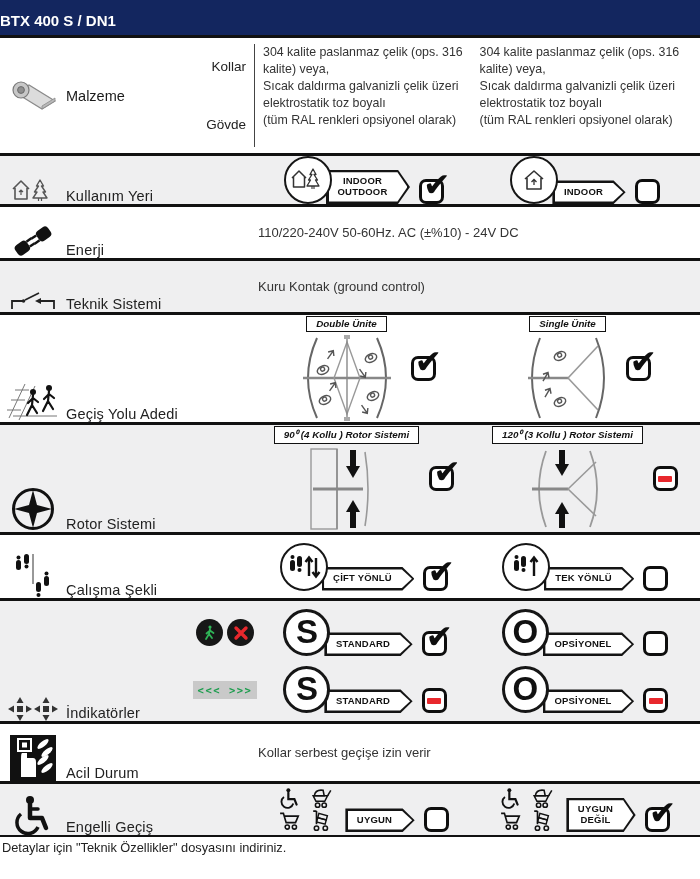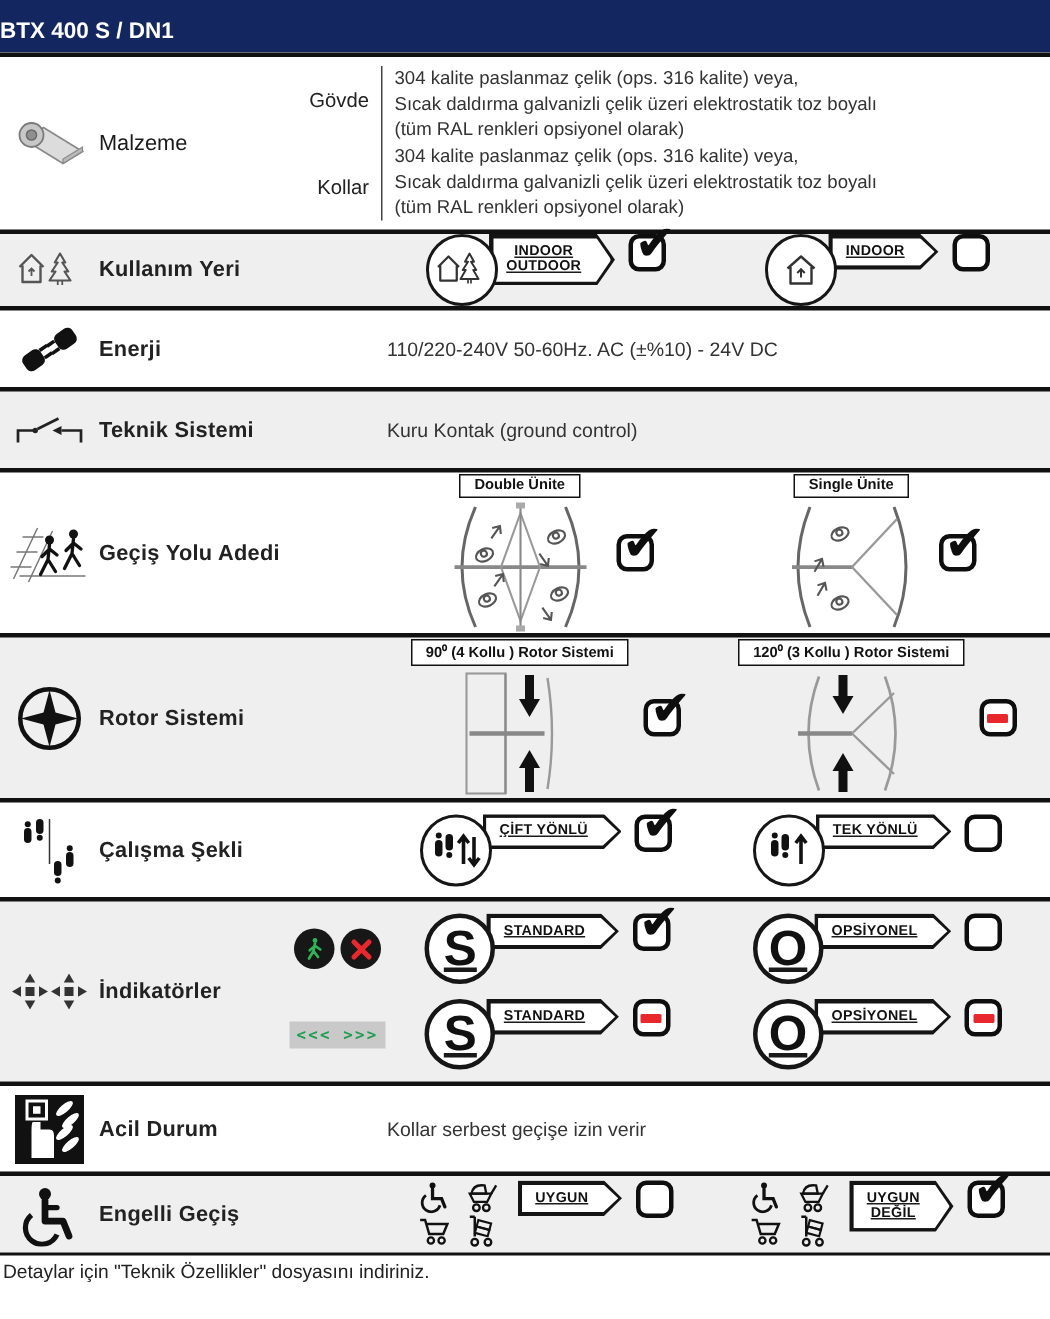--- a/index.html
+++ b/index.html
@@ -10,37 +10,37 @@
   .sheet { width:700px; }
 
   
   .hdr { background:#13265f; color:#fff; padding:6px 0 4px 0; }
   .hdr-title { text-align:center; font-size:21px; font-weight:800; letter-spacing:0.5px; }
   .hdr-model { font-size:15px; font-weight:600; padding:6px 10px 2px 0; }
 
   
   .row { display:flex; align-items:stretch; border-top:3px solid #111; background:#fff; }
   .row.gray { background:#efeff0; }
-  .c-label { width:258px; display:flex; align-items:center; flex:none;font-weight:bold; }
+  .c-label { width:258px; display:flex; align-items:flex-end; flex:none; }
   .icon-box { width:66px; display:flex; align-items:center; justify-content:center; flex:none; }
   .lab { font-size:14.5px; color:#222; letter-spacing:0.2px; }
   .c-mid { width:212px; display:flex; align-items:center; justify-content:center; flex:none; }
   .c-right { flex:1; display:flex; align-items:center; justify-content:center; }
   .c-desc { flex:1; display:flex; align-items:center; font-size:13px; color:#333; }
 
   
   .ml-label { width:118px; display:flex; align-items:center; font-size:14.5px; }
   .ml-sub { width:70px; display:flex; flex-direction:column; align-self:stretch; }
   .ml-sub > div { flex:1; display:flex; align-items:center; justify-content:flex-end; padding-right:8px; font-size:13.5px; color:#222; }
   .ml-divider { border-left:1.5px solid #444; align-self:stretch; margin:6px 0; }
-  .ml-desc { flex:1; display:flex; flex-direction:column; justify-content:space-around; padding:6px 4px 6px 8px; }
+  .ml-desc { flex:1; display:flex; flex-direction:row; justify-content:space-around; padding:6px 4px 6px 8px; }
   .ml-block { font-size:12.4px; line-height:1.38; color:#333; }
 
   
-  .bgrp { display:flex; align-items:flex-start;text-decoration:underline; }
+  .bgrp { display:flex; align-items:flex-end; }
   .circ { background:#fff; border:2px solid #161616; border-radius:50%;
           display:flex; align-items:center; justify-content:center;
           position:relative; z-index:2; flex:none; }
   .circ-u { width:48px; height:48px; }
   .circ-l { width:47px; height:47px; border-width:3.5px; font-size:33px; font-weight:800; color:#111; line-height:1; padding-bottom:3px;}
   .tag { --pt:12px; display:inline-flex; background:#141414; padding:2.5px; margin-left:-6px;
          clip-path:polygon(0 0, calc(100% - var(--pt)) 0, 100% 50%, calc(100% - var(--pt)) 100%, 0 100%); }
   .tag-in { background:#fff; display:flex; flex-direction:column; align-items:center; justify-content:center;
             padding:4px 20px 4px 9px; font-size:9.5px; font-weight:800; line-height:1.12;
             letter-spacing:0.2px; white-space:nowrap; color:#111;
@@ -49,21 +49,21 @@
 
   
   .cb { width:25px; height:25px; border:3.5px solid #0e0e0e; border-radius:7px;
         background:#fff; position:relative; flex:none; }
   .cb .tick { position:absolute; left:1px; top:-14px; font-size:33px; font-weight:900;
               color:#0e0e0e; line-height:1; font-family:"DejaVu Sans", sans-serif; }
   .cb .dash { position:absolute; left:50%; top:50%; transform:translate(-50%,-50%);
               width:14px; height:6px; background:#e8282d; border-radius:1px; }
 
   
-  .hgrp { display:flex; align-items:center; gap:10px; }
+  .hgrp { display:flex; align-items:center; gap:10px;font-style:italic; }
   .dstack { display:flex; flex-direction:column; align-items:center; gap:2px; }
   .dbox { border:1.5px solid #111; background:#fff; font-size:9.8px; font-weight:700;
           padding:1.5px 9px; white-space:nowrap; color:#111; }
 
   
   .ind-rows { flex:1; display:flex; flex-direction:column; gap:10px; padding:8px 0; }
   .ind-line { display:flex; align-items:center; }
   .ind-sig { width:70px; display:flex; align-items:center; justify-content:center; gap:4px; flex:none; }
   .ind-mid { width:210px; display:flex; align-items:center; justify-content:center; flex:none; }
   .ind-right { flex:1; display:flex; align-items:center; justify-content:center; }
@@ -92,22 +92,22 @@
     <div class="icon-box">
       <svg width="50" height="38" viewBox="0 0 50 38">
         <path d="M8,16 L34,32 L47,24 L21,8 Z" fill="#dcdcdc" stroke="#8a8a8a" stroke-width="1.2"></path>
         <path d="M34,32 L47,24 L47,21 L34,29 Z" fill="#b9b9b9" stroke="#8a8a8a" stroke-width="0.8"></path>
         <circle cx="13" cy="13" r="8" fill="#c7c7c7" stroke="#7a7a7a" stroke-width="1.2"></circle>
         <circle cx="13" cy="13" r="3.4" fill="#8f8f8f" stroke="#6a6a6a" stroke-width="1"></circle>
       </svg>
     </div>
     <div class="ml-label">Malzeme</div>
     <div class="ml-sub">
+      <div>Kollar</div>
       <div>Gövde</div>
-      <div>Kollar</div>
     </div>
     <div class="ml-divider"></div>
     <div class="ml-desc">
       <div class="ml-block">
         <div>304 kalite paslanmaz çelik (ops. 316 kalite) veya,</div>
         <div>Sıcak daldırma galvanizli çelik üzeri elektrostatik toz boyalı</div>
         <div>(tüm RAL renkleri opsiyonel olarak)</div>
       </div>
       <div class="ml-block">
         <div>304 kalite paslanmaz çelik (ops. 316 kalite) veya,</div>

